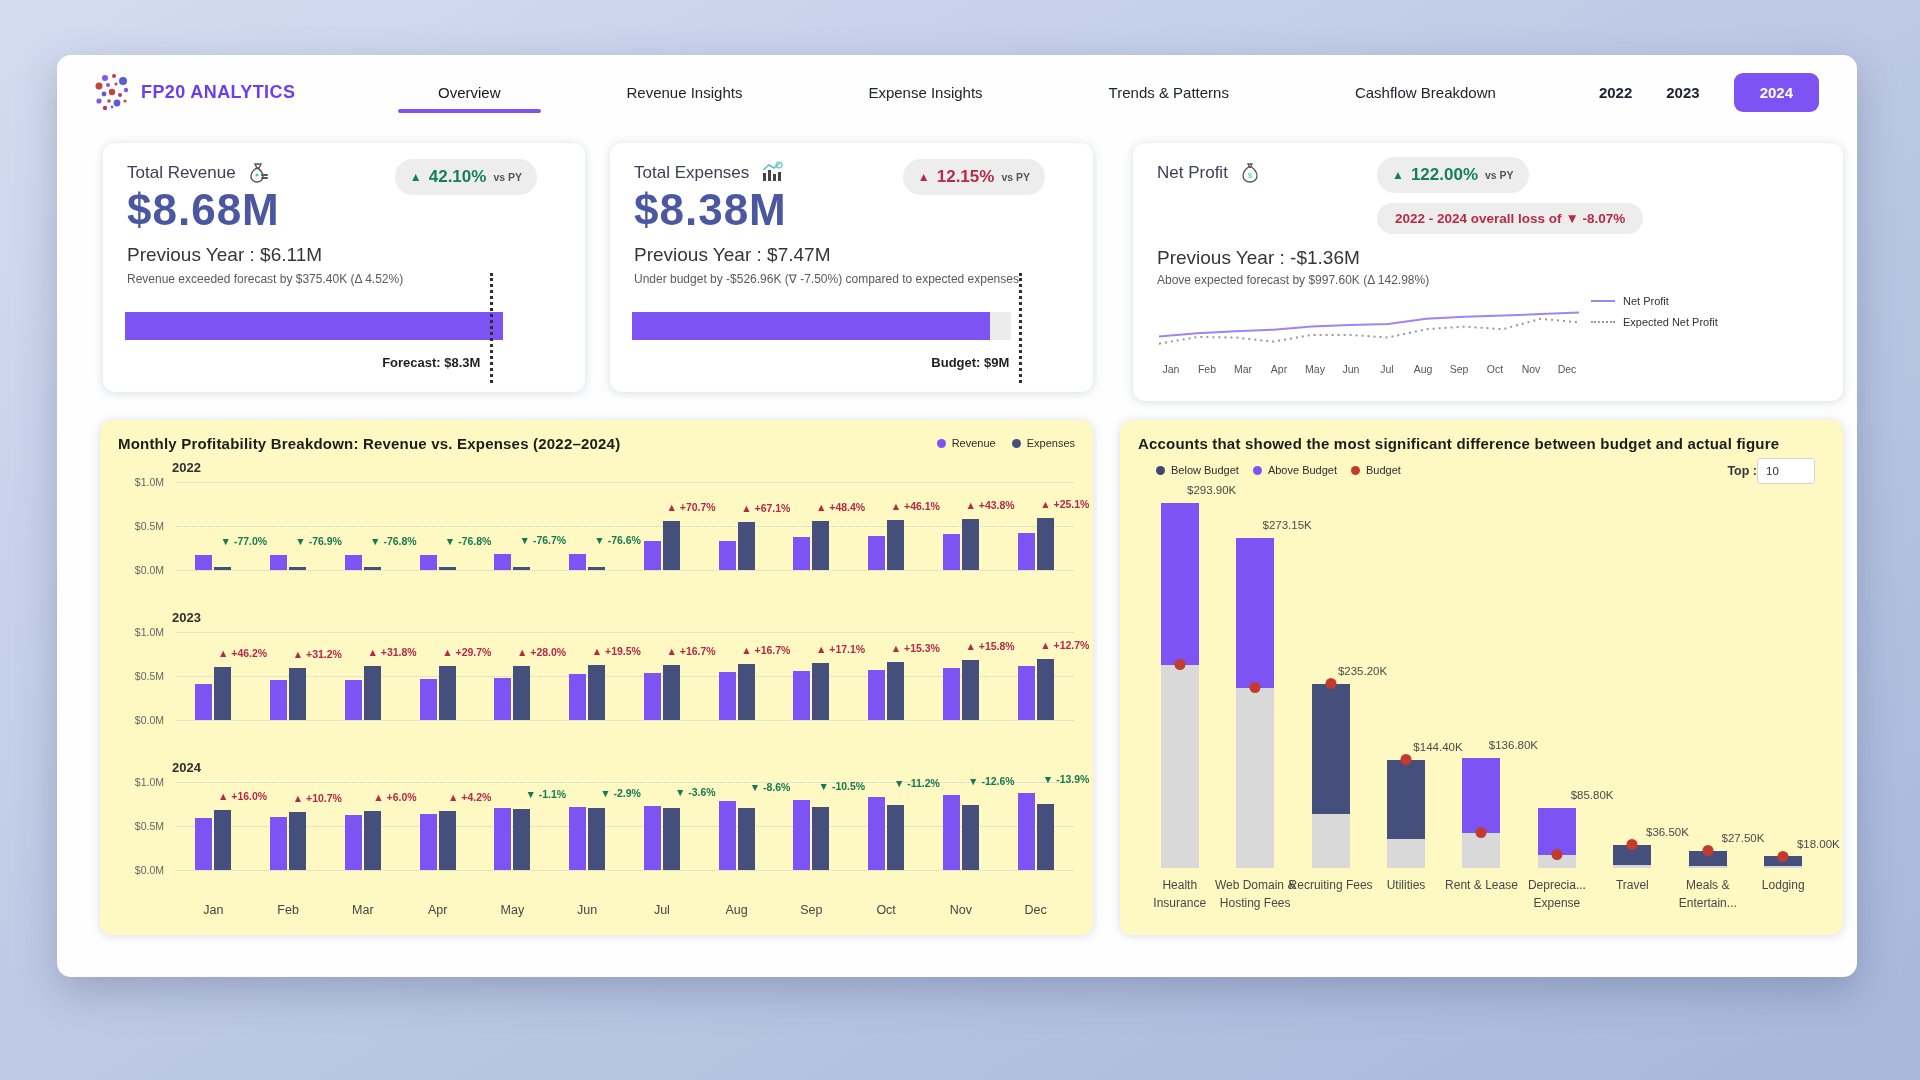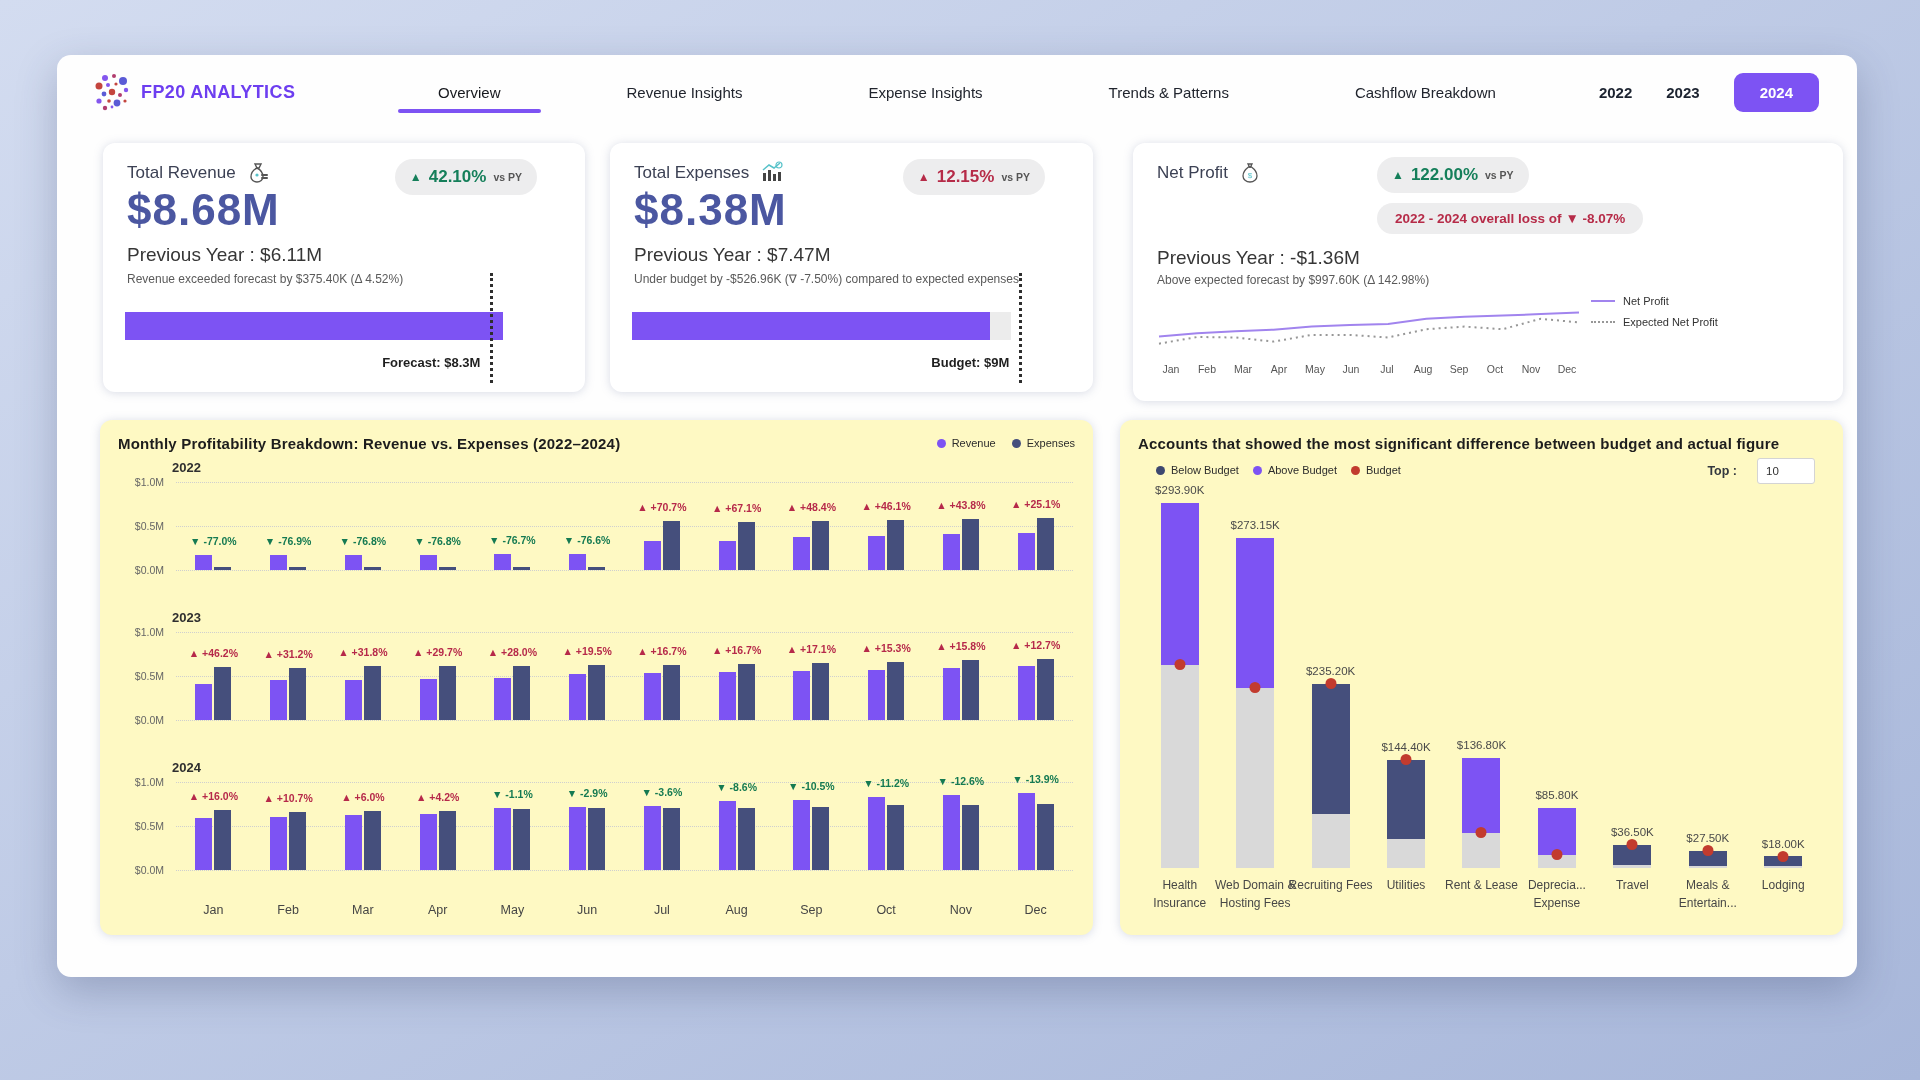--- a/index.html
+++ b/index.html
@@ -73,41 +73,41 @@
   .m-row { position:relative; margin-bottom:0; }
   .m-year { font-size:13px; font-weight:bold; color:#2f2f2f; margin-left:56px; height:22px; }
   .m-plot { position:relative; height:88px; margin-bottom:40px; }
   .m-tick { position:absolute; left:0; width:48px; text-align:right; font-size:10.5px; color:#666; }
   .m-grid { position:absolute; left:60px; right:4px; border-top:1px dotted #cfcfcf; }
   .m-bars { position:absolute; left:60px; right:4px; top:0; bottom:0; display:flex; }
   .m-group { flex:1; position:relative; }
   .m-bar { position:absolute; bottom:0; width:17px; }
   .m-bar.rev { left:calc(50% - 18px); background:#7d53f3; }
   .m-bar.exp { left:calc(50% + 1px); background:#454f7c; }
-  .m-delta { position:absolute; left:-22%; width:144%; text-align:center;
+  .m-delta { position:absolute; left:-22%; width:144%; text-align:right;
     font-size:10.5px; font-weight:bold; white-space:nowrap; }
   .m-delta.up { color:#b6294a; } .m-delta.down { color:#157a52; }
   .m-months { position:absolute; left:76px; right:20px; bottom:18px; display:flex; }
   .m-months span { flex:1; text-align:center; font-size:12.5px; color:#454545; }
 
   
   .a-legend { position:absolute; top:44px; left:36px; display:flex; gap:14px; }
-  .a-top { position:absolute; top:38px; right:28px; display:flex; align-items:center; gap:20px;
+  .a-top { position:absolute; top:38px; right:28px; display:flex; align-items:center; gap:0;
     font-size:12.5px; font-weight:bold; color:#33383f; }
   .a-top input { width:58px; height:26px; border:1px solid #d4d4d4; border-radius:3px;
     font-size:11.5px; padding:0 8px; color:#333; font-family:"Liberation Sans",sans-serif; }
   .a-chart { position:absolute; left:22px; right:22px; top:64px; bottom:10px; display:flex; }
   .a-col { flex:1; position:relative; }
   .a-bar { position:absolute; left:50%; transform:translateX(-50%); width:38px;
     display:flex; flex-direction:column; }
   .a-seg-above { background:#7d53f3; } .a-seg-below { background:#454f7c; }
   .a-seg-base { background:#d9d9d9; }
   .a-dot { position:absolute; left:50%; width:11px; height:11px; border-radius:50%;
     background:#c23b2e; transform:translateX(-50%); }
-  .a-val { position:absolute; left:-25%; width:150%; text-align:center; font-size:11.5px;
+  .a-val { position:absolute; left:-25%; width:150%; text-align:right; font-size:11.5px;
     color:#4a4a4a; white-space:nowrap; }
   .a-cat { position:absolute; top:392px; left:-8%; width:116%; text-align:center;
     font-size:12px; color:#474747; line-height:1.5; }
 </style>
 </head>
 <body>
 
 <div class="dashboard">
 
   <div class="header">

